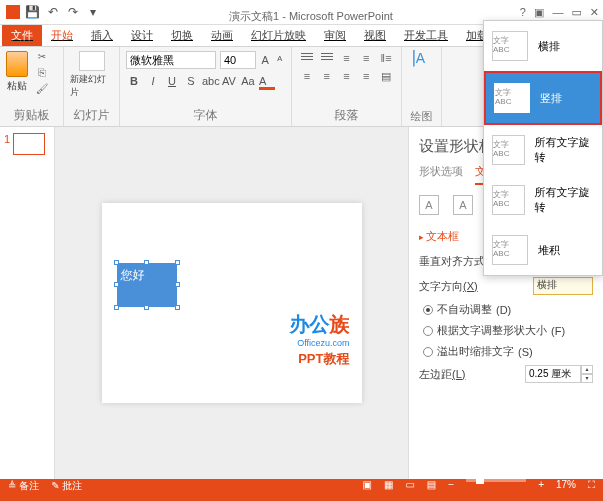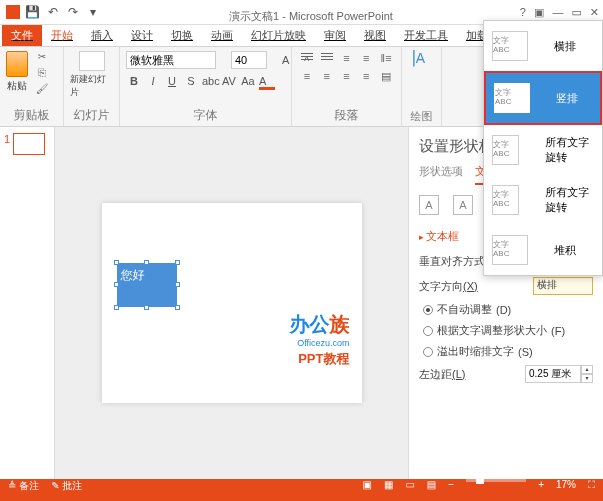--- a/index.html
+++ b/index.html
@@ -19,21 +19,21 @@
 .tab.active { color:#e64a19; }
 
 .ribbon { height:80px; background:#f5f5f5; border-bottom:1px solid #d4d4d4; display:flex; }
 .rib-group { border-right:1px solid #ddd; padding:4px 6px 2px; display:flex; flex-direction:column; justify-content:space-between; }
 .rib-label { text-align:center; font-size:12px; color:#777; margin-top:2px; }
 .rib-body { display:flex; gap:6px; align-items:flex-start; }
 .vstack { display:flex; flex-direction:column; align-items:center; gap:2px; font-size:10px; color:#444; }
 .paste-ico { width:22px; height:26px; background:linear-gradient(#fc9,#f90); border:1px solid #c70; border-radius:2px; }
 .slide-ico { width:26px; height:20px; background:#fff; border:1px solid #ccc; }
 .small-btn { width:16px; height:14px; font-size:10px; color:#666; text-align:center; }
-.font-row { display:flex; gap:15px; align-items:center; }
+.font-row { display:flex; gap:4px; align-items:center; }
 .font-sel { width:90px; height:18px; border:1px solid #ccc; font-size:11px; padding:0 3px; background:#fff; }
 .size-sel { width:36px; height:18px; border:1px solid #ccc; font-size:11px; padding:8px 3px; background:#fff; }
 .fmt-row { display:flex; gap:3px; margin-top:4px; }
 .fmt-btn { width:16px; height:16px; font-size:11px; color:#555; text-align:center; line-height:16px; }
 .colorbar { width:16px; height:3px; background:#e64a19; margin-top:-2px; }
 .para-col { display:flex; flex-direction:column; gap:4px; }
 .para-row { display:flex; gap:2px; }
 .para-btn { width:18px; height:14px; display:flex; align-items:center; justify-content:center; color:#666; }
 .lines { display:inline-block; width:12px; height:10px; }
 .lines::before { content:""; display:block; height:1px; background:#666; box-shadow:0 3px 0 #666,0 6px 0 #666; }
@@ -72,21 +72,21 @@
 .sel-box { width:60px; height:18px; border:1px solid #e0b040; background:#fffbe6; font-size:10px; padding:0 3px; }
 .radio-row { display:flex; align-items:center; gap:4px; margin-bottom:6px; margin-left:4px; }
 .radio { width:10px; height:10px; border-radius:50%; border:1px solid #888; display:inline-block; }
 .radio.on::after { content:""; display:block; width:4px; height:4px; background:#444; border-radius:50%; margin:2px; }
 .spin { display:flex; align-items:center; }
 .spin input { width:56px; height:18px; border:1px solid #ccc; font-size:10px; padding:0 3px; }
 .spin-btns { display:flex; flex-direction:column; }
 .spin-btns span { width:12px; height:9px; border:1px solid #ccc; font-size:6px; text-align:center; line-height:7px; }
 
 .dropdown { position:absolute; right:0; top:20px; width:120px; background:#fff; border:1px solid #ccc; box-shadow:0 2px 8px rgba(0,0,0,.2); z-index:100; }
-.dd-item { display:flex; align-items:center; gap:26px; padding:10px 8px; cursor:pointer; }
+.dd-item { display:flex; align-items:center; gap:10px; padding:10px 8px; cursor:pointer; }
 .dd-item.highlight { background:#3b8fd9; color:#fff; border:2px solid #e03030; }
 .dd-thumb { width:36px; height:30px; border:1px solid #ccc; background:#fff; display:flex; align-items:center; justify-content:center; font-size:8px; color:#888; flex-direction:column; line-height:1.1; }
 .dd-item.highlight .dd-thumb { border-color:#fff; }
 .dd-label { font-size:11px; }
 
 .statusbar { position:absolute; bottom:0; left:0; right:0; height:22px; background:#e64a19; color:#fff; display:flex; padding:0 8px; font-size:10px; gap:12px; }
 .statusbar .spacer { flex:1; }
 .zoom-track { width:60px; height:3px; background:rgba(255,255,255,.4); position:relative; }
 .zoom-thumb { position:absolute; left:10px; top:-3px; width:8px; height:8px; background:#fff; }
 </style>

